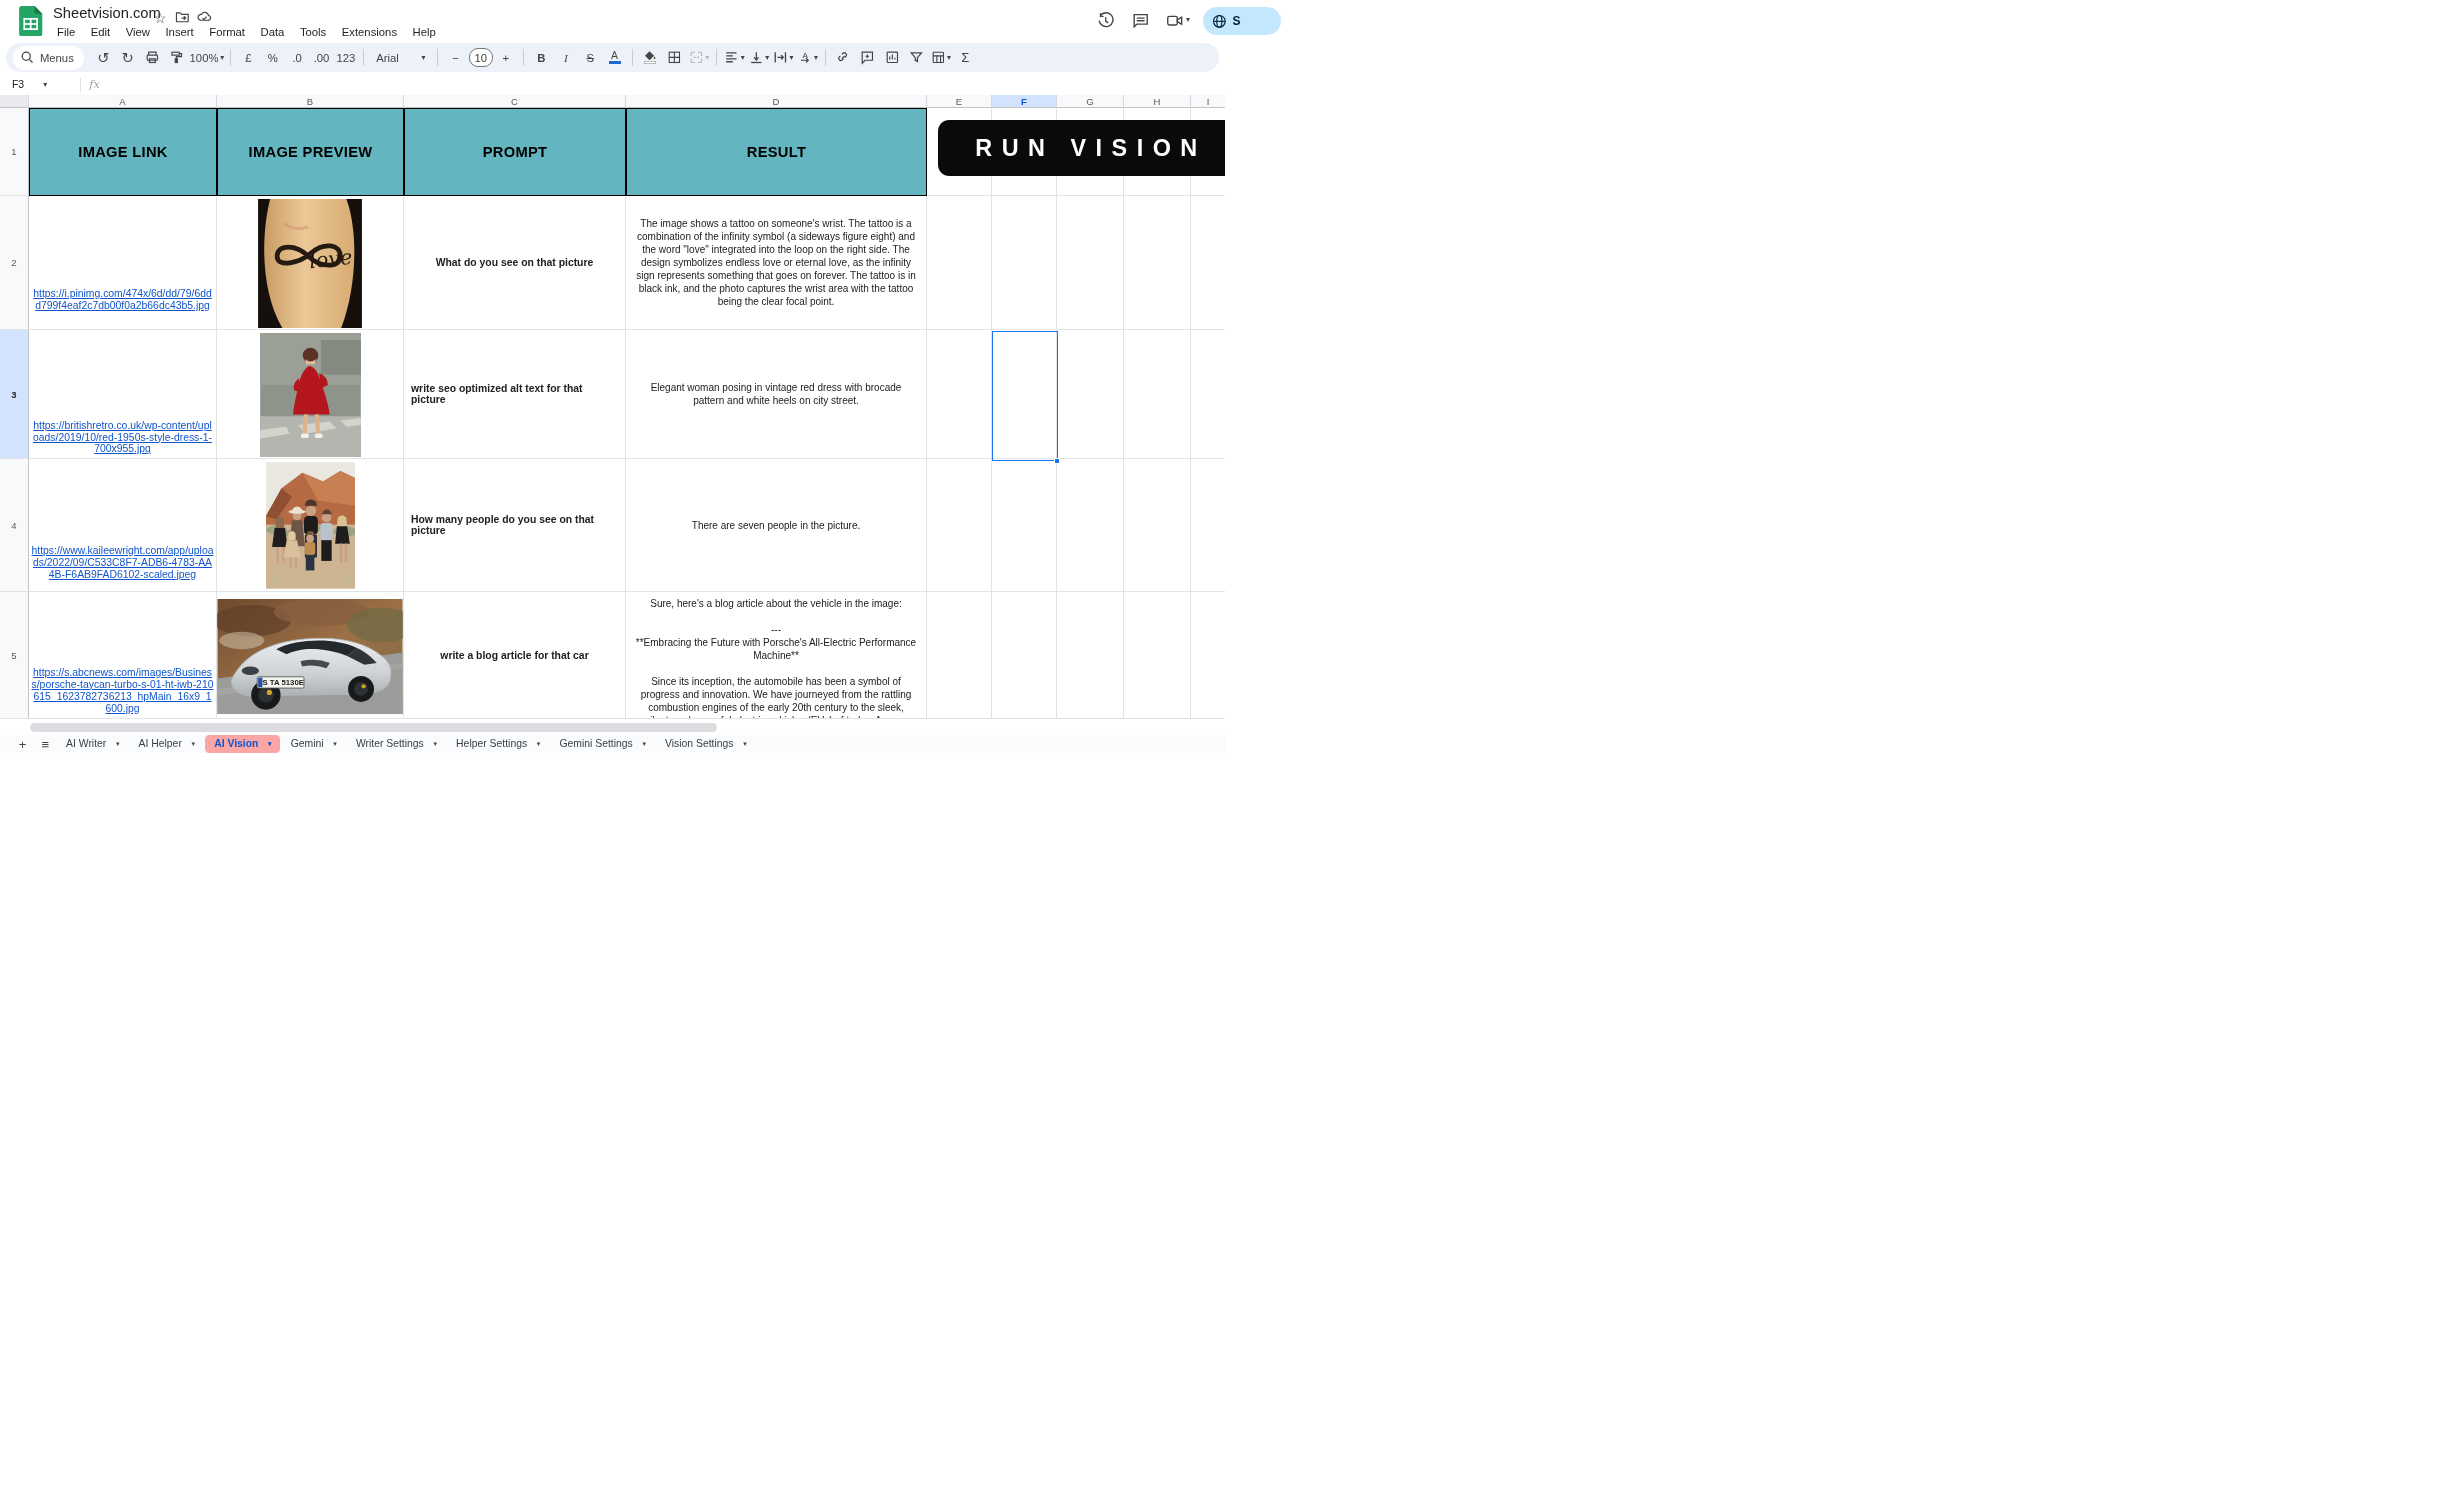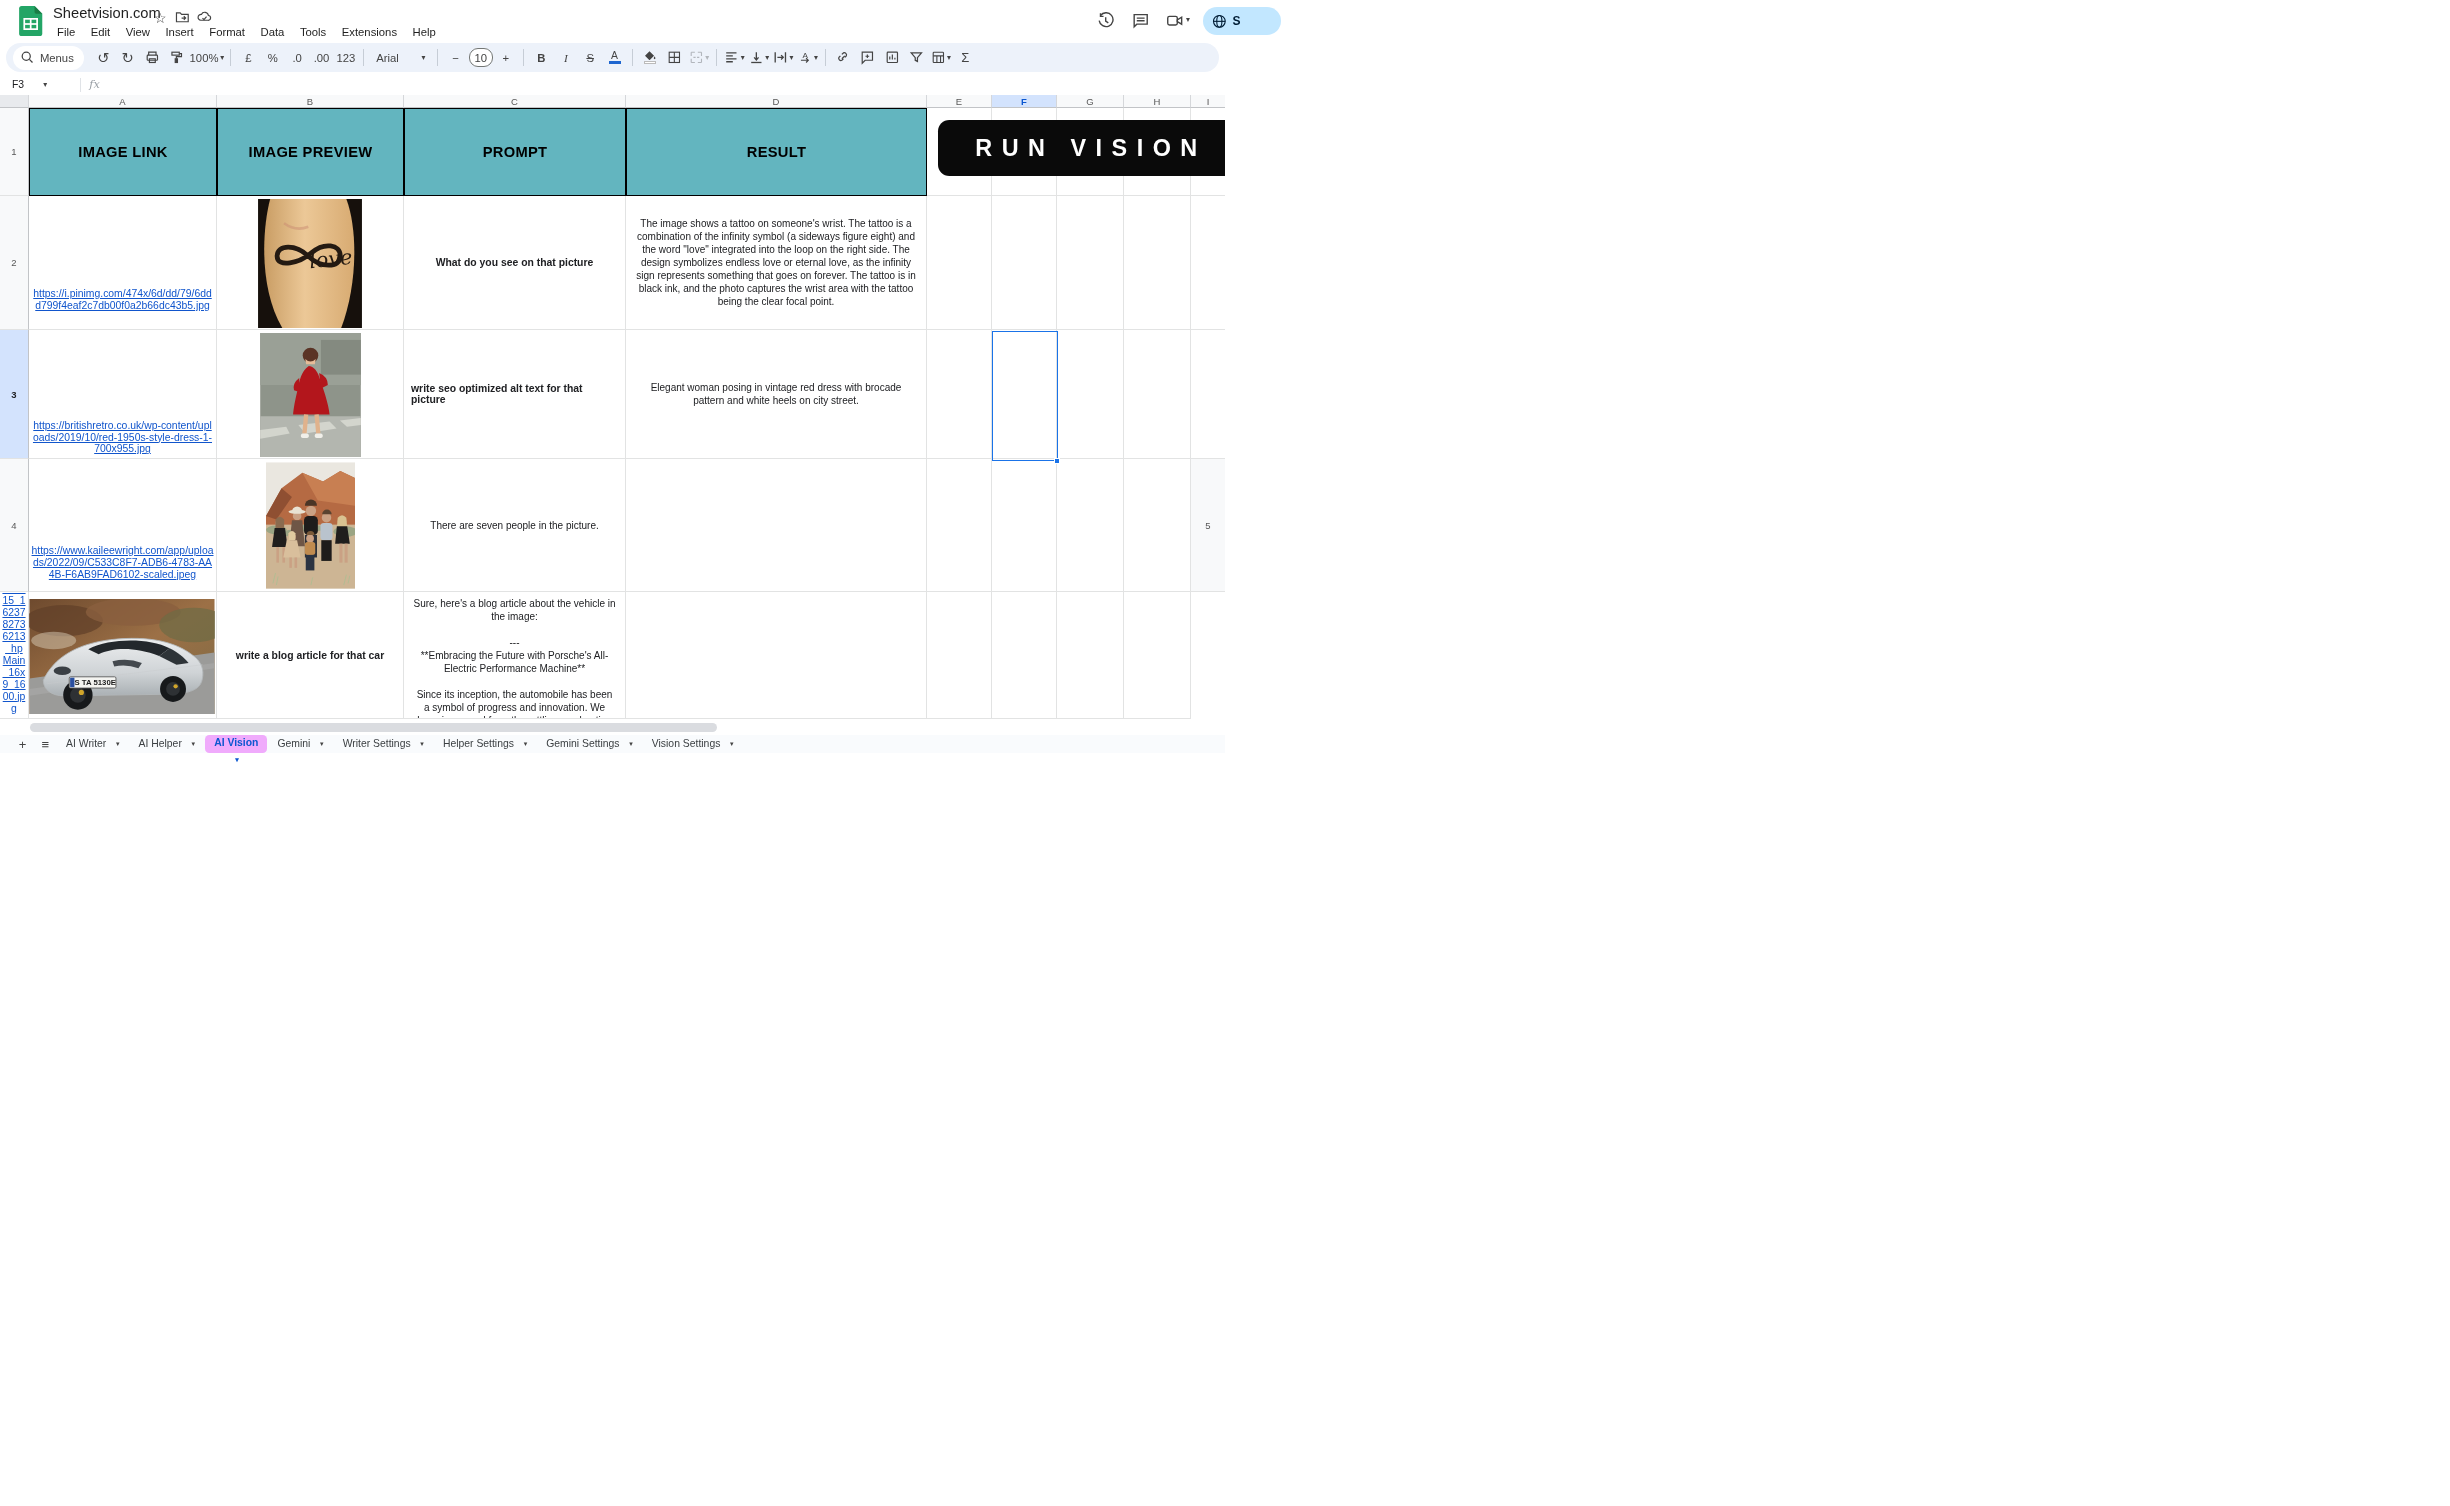--- a/index.html
+++ b/index.html
@@ -84,21 +84,21 @@
   
   #hscroll-track { position:absolute; left:0; top:720px; width:1225px; height:14.7px; background:#fff; }
   #hscroll-thumb { position:absolute; left:29.5px; top:2.6px; width:687px; height:9.5px;
      background:#dadce0; border-radius:5.2px; }
   #tabbar { position:absolute; left:0; top:735px; width:1225px; height:18px; background:#f9fbfd;
      display:flex; align-items:center; gap:1.7px; padding-left:12px; }
   .tab-ico { font-size:13px; color:#444; width:21px; text-align:center; }
   .sheet-tab { display:flex; align-items:center; gap:8px; font-size:10.4px; color:#3c4043;
      padding:1.7px 8.7px; border-radius:4.3px; height:17.4px; }
   .sheet-tab .caret { font-size:7px; }
-  .active-tab { background:#f0abfc; color:#0b57d0; font-weight:bold;flex-direction:column; }
+  .active-tab { background:#fca5a5; color:#0b57d0; font-weight:bold; }
   .active-tab .caret { color:#0b57d0; }
 </style>
 </head>
 <body>
 
 <div id="titlebar">
   <svg id="sheets-logo" viewBox="0 0 27 35">
     <path d="M3,0 h15 l9,9 v23 a3,3 0 0 1 -3,3 h-21 a3,3 0 0 1 -3,-3 v-29 a3,3 0 0 1 3,-3 z" fill="#23a566"></path>
     <path d="M18,0 l9,9 h-7 a2,2 0 0 1 -2,-2 z" fill="#1a7c45"></path>
     <rect x="6" y="15" width="15" height="12" fill="none" stroke="#fff" stroke-width="2"></rect>
@@ -443,20 +443,23 @@
 
         <circle cx="51" cy="88" r="4.5" fill="#caa184"></circle>
             <path d="M47,84 a4.5,4.5 0 0 1 9,0 z" fill="#7a5a3a"></path>
         <rect x="45" y="92" width="12" height="15" rx="3" fill="#c08b4f"></rect>
         <rect x="46" y="107" width="10" height="18" fill="#2b3342"></rect>
       </g>
       <g stroke="#aebd92" stroke-width="1">
         <path d="M8,140 l3,-12 M12,142 l2,-10 M90,142 l3,-12 M95,140 l2,-9 M52,142 l2,-9"></path>
       </g>
     </svg>
+  </div>
+  <div class="cell promptcell">
+    <span>How many people do you see on that picture</span>
   </div>
   <div class="cell resultcell">
     <span>There are seven people in the picture.</span>
   </div>
   <div class="cell"></div>
   <div class="cell"></div>
   <div class="cell"></div>
   <div class="cell"></div>
   <div class="cell"></div>
 

